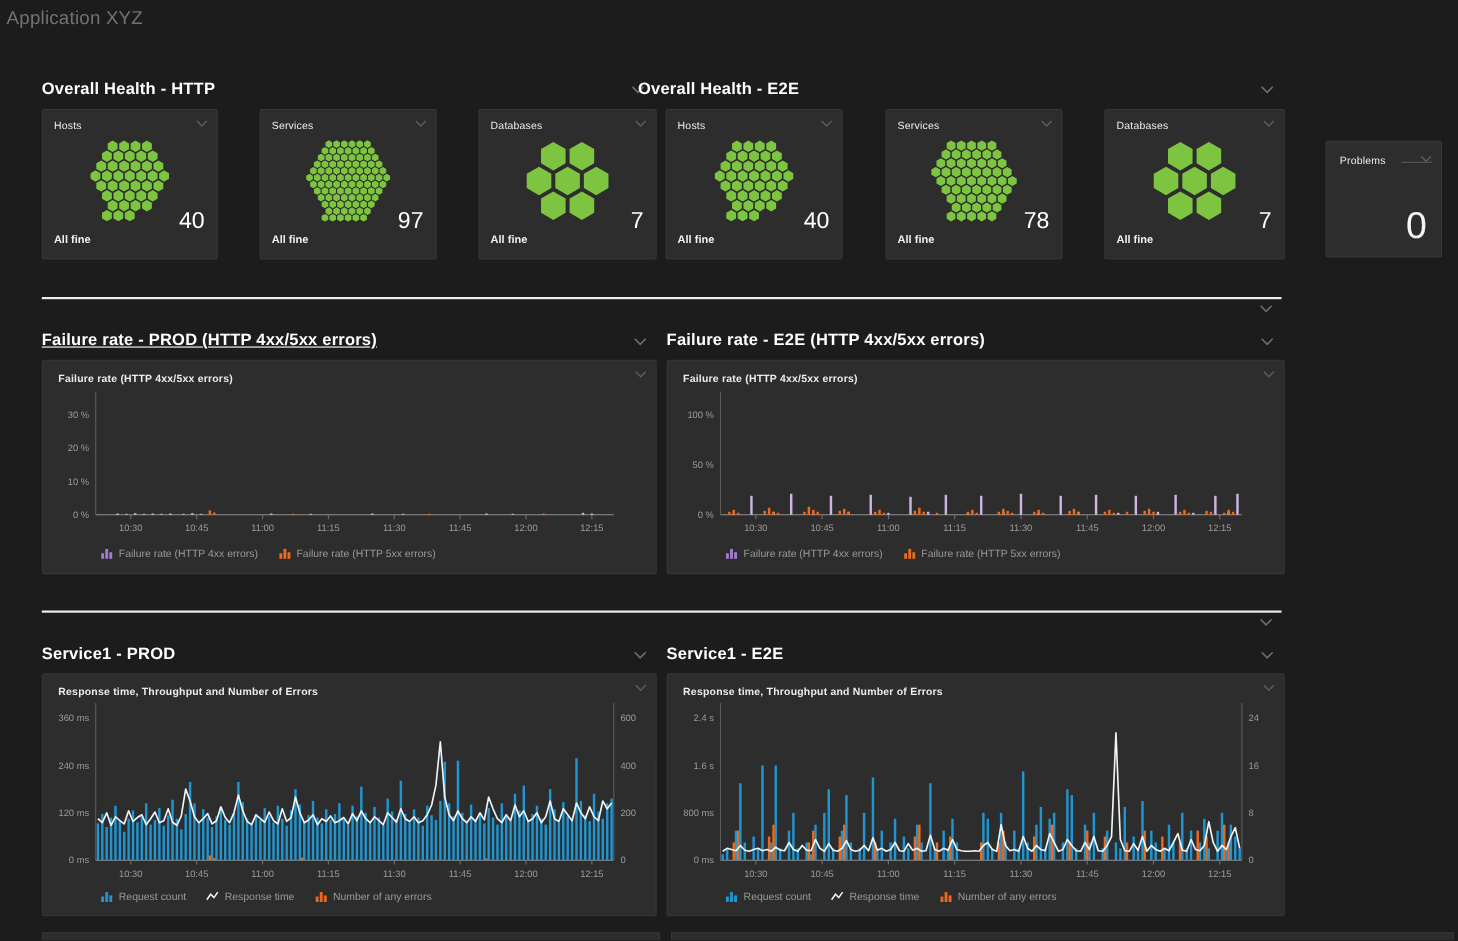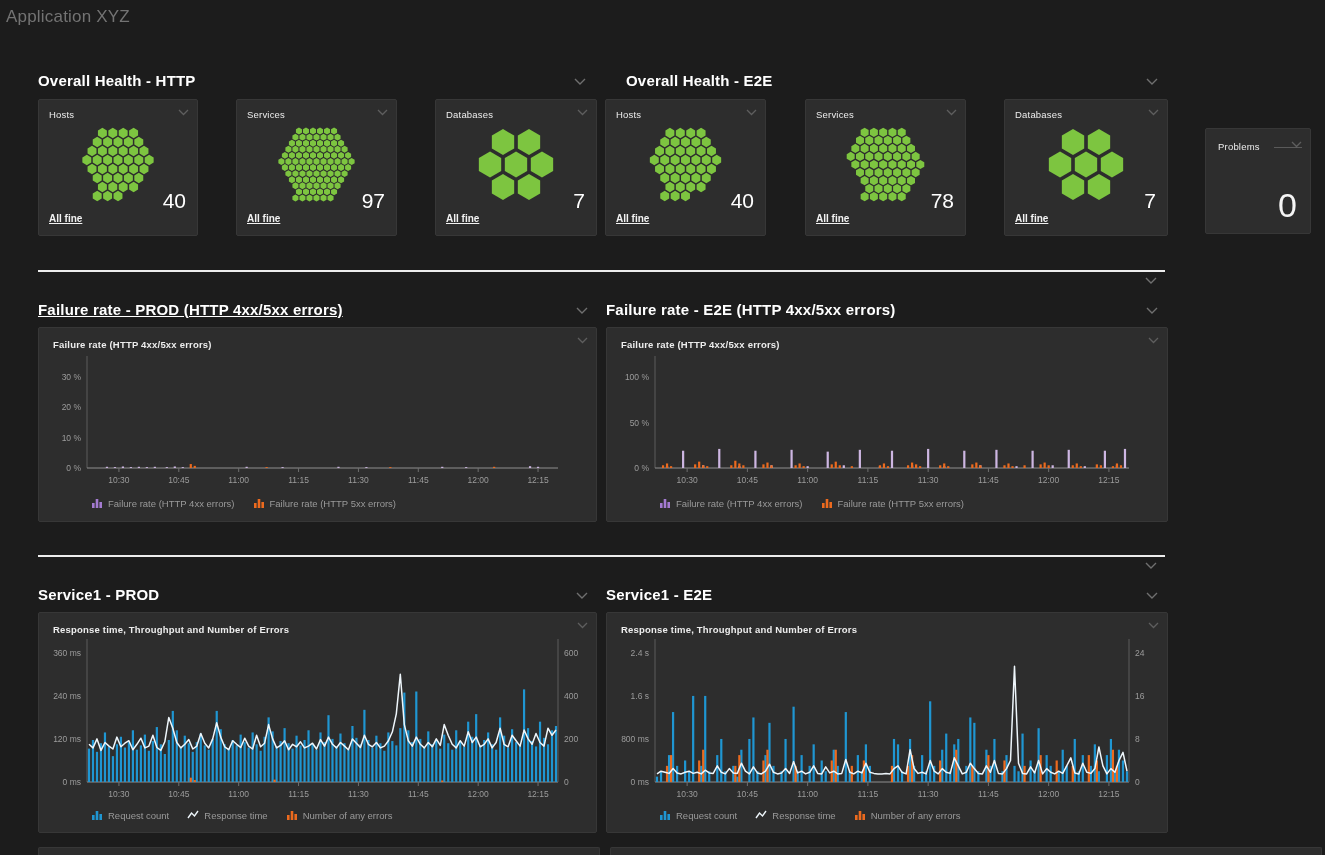--- a/index.html
+++ b/index.html
@@ -11,21 +11,21 @@
   }
   .abs{position:absolute;}
   .page-title{left:6px;top:7px;font-size:17px;color:#737373;font-weight:400;letter-spacing:.2px;}
   .section-header{font-size:15px;font-weight:bold;color:#ffffff;letter-spacing:.2px;}
   .tile{
     background:#2d2d2d;border:1px solid #373737;border-radius:2px;box-sizing:border-box;
   }
   .tile-label{position:absolute;left:10px;top:9px;font-size:9.5px;font-weight:normal;color:#ededed;letter-spacing:.2px;}
   .tile-chevron{position:absolute;right:8px;top:9px;opacity:.75;}
   .hexwrap{position:absolute;left:0;top:24px;right:0;bottom:30px;}
-  .allfine{position:absolute;left:10px;bottom:11px;font-size:10px;font-weight:bold;color:#f2f2f2;text-decoration:underline;}
+  .allfine{position:absolute;left:10px;bottom:11px;font-size:10px;font-weight:bold;color:#f2f2f2;}
   .tile-count{position:absolute;right:11px;bottom:22px;font-size:21px;font-weight:300;color:#ffffff;}
   .problems-count{position:absolute;right:13px;bottom:8px;font-size:34px;font-weight:200;color:#f5f5f5;}
   .problems-line{position:absolute;left:68px;top:18px;width:28px;height:1px;background:#5a5a5a;}
   .sep{position:absolute;height:2px;background:#ededed;}
   .chart-tile{position:absolute;background:#2d2d2d;border:1px solid #373737;border-radius:2px;box-sizing:border-box;}
   .chart-title{position:absolute;left:14px;top:11px;font-size:9.5px;font-weight:bold;color:#ededed;letter-spacing:.2px;}
   .chart-area{position:absolute;left:0;top:0;}
   .legend{position:absolute;left:52px;display:flex;gap:18px;align-items:center;}
   .legend .leg{display:flex;align-items:center;gap:5px;font-size:9.5px;color:#9a9a9a;}
   svg{display:block;}
@@ -35,21 +35,21 @@
 <body>
 
 <div class="abs page-title">Application XYZ</div>
 
 <div class="abs section-header" style="left:38px;top:72px;">Overall Health - HTTP</div>
 <span class="abs" style="left:574px;top:78px;">
     <svg width="12" height="8">
       <path d="M1 1 L6 6 L11 1" stroke="#6f6f6f" stroke-width="1.4" fill="none"></path>
     </svg>
   </span>
-<div class="abs section-header" style="left:626px;top:72px;">Overall Health - E2E</div>
+<div class="abs section-header" style="left:580px;top:72px;">Overall Health - E2E</div>
 <span class="abs" style="left:1146px;top:78px;">
     <svg width="12" height="8">
       <path d="M1 1 L6 6 L11 1" stroke="#6f6f6f" stroke-width="1.4" fill="none"></path>
     </svg>
   </span>
 
 <div class="abs tile" style="left:38px;top:99px;width:160px;height:137px;">
   <span class="tile-label">Hosts</span>
   <span class="tile-chevron">
       <svg width="11" height="7">

